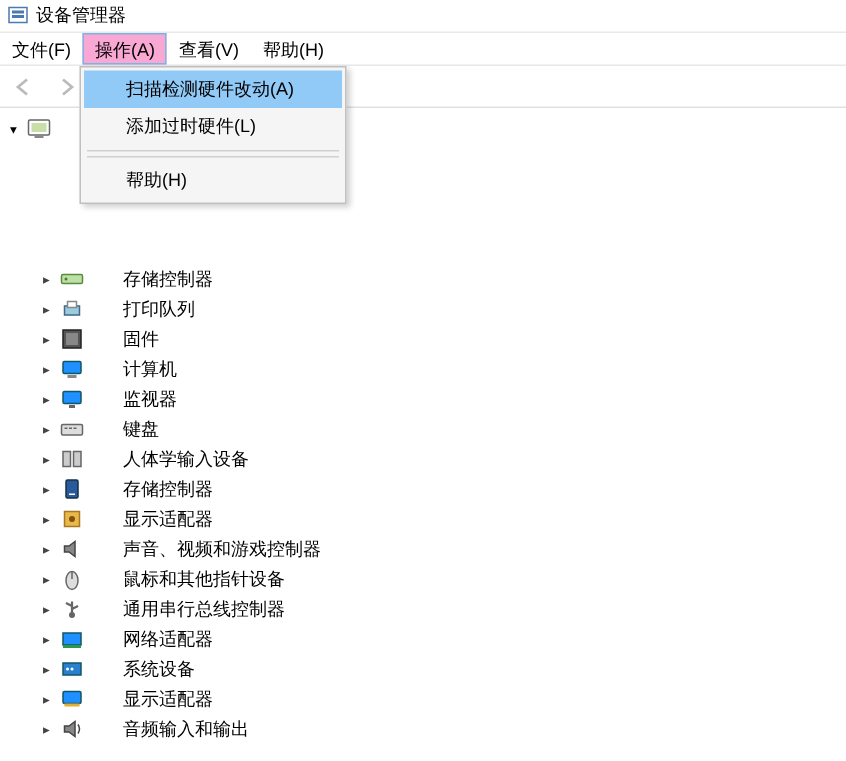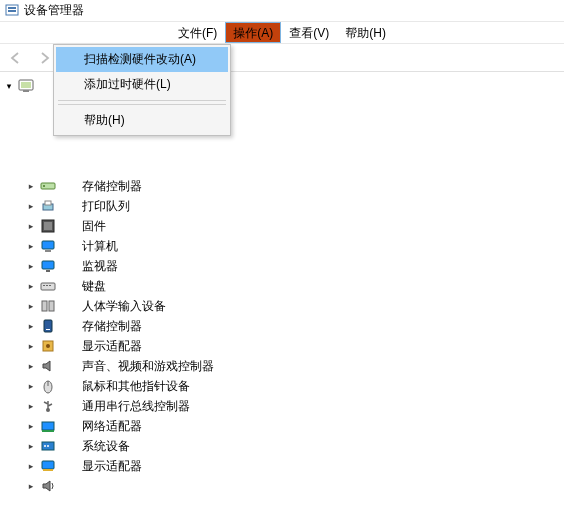--- a/index.html
+++ b/index.html
@@ -1,22 +1,22 @@
 <!DOCTYPE html>
 <html><head>
 <meta charset="utf-8">
 <style>
   * { box-sizing: border-box; margin: 0; padding: 0; }
   body { font-family: "Microsoft YaHei", "SimSun", sans-serif; font-size: 12px; color: #000; background: #fff; width: 564px; height: 507px; overflow: hidden; position: relative; }
   .titlebar { display: flex; align-items: center; height: 22px; padding: 2px 4px; background: #fff; border-bottom: 1px solid #e8e8e8; }
   .titlebar .icon { width: 16px; height: 16px; margin-right: 4px; display: flex; align-items: center; justify-content: center; }
   .titlebar .title { font-size: 12px; text-align: center; }
-  .menubar { display: flex; height: 22px; align-items: stretch; background: #fff; border-bottom: 1px solid #e8e8e8; justify-content: center; }
+  .menubar { display: flex; height: 22px; align-items: stretch; background: #fff; border-bottom: 1px solid #e8e8e8; }
   .menubar .menu-item { padding: 2px 8px; line-height: 18px; cursor: default; }
-  .menubar .menu-item.active { background: #c2410c; border: 1px solid #7eb4e1; padding: 1px 7px; }
+  .menubar .menu-item.active { background: #f9a8d4; border: 1px solid #7eb4e1; padding: 1px 7px; }
   .toolbar { display: flex; align-items: center; height: 28px; padding: 2px 4px; border-bottom: 1px solid #e0e0e0; background: #fff; gap: 4px; position: relative; }
   .toolbar .tbtn { width: 24px; height: 24px; display: flex; align-items: center; justify-content: center; border-radius: 2px; }
   .toolbar .tbtn.disabled { opacity: 0.4; }
   .toolbar .sep { width: 1px; height: 20px; background: #d0d0d0; margin: 0 4px; }
   .dropdown { position: absolute; top: 44px; left: 53px; width: 178px; background: #f5f5f5; border: 1px solid #c0c0c0; box-shadow: 2px 2px 4px rgba(0,0,0,0.2); z-index: 10; padding: 2px; }
   .dropdown .dd-item { padding: 4px 20px 4px 28px; position: relative; cursor: default; }
   .dropdown .dd-item.sel { background: #91c9f7; }
   .dropdown .dd-sep { height: 1px; background: #d0d0d0; margin: 3px 2px; }
   .tree { padding: 4px 2px; }
   .tree-row { display: flex; align-items: center; height: 20px; padding-left: 2px; }
@@ -244,15 +244,16 @@
         <span class="tree-label">显示适配器</span>
       </div>
       <div class="tree-row child">
         <span class="expander">▸</span>
         <span class="tree-icon">
           <svg width="16" height="16">
             <path d="M3 6 L6 6 L10 3 L10 13 L6 10 L3 10 Z" fill="#888" stroke="#444"></path>
             <path d="M12 5 Q14 8 12 11" fill="none" stroke="#444"></path>
           </svg>
         </span>
+        <span class="tree-label">音频输入和输出</span>
       </div>
     </div>
 </div>
 
 </body></html>

